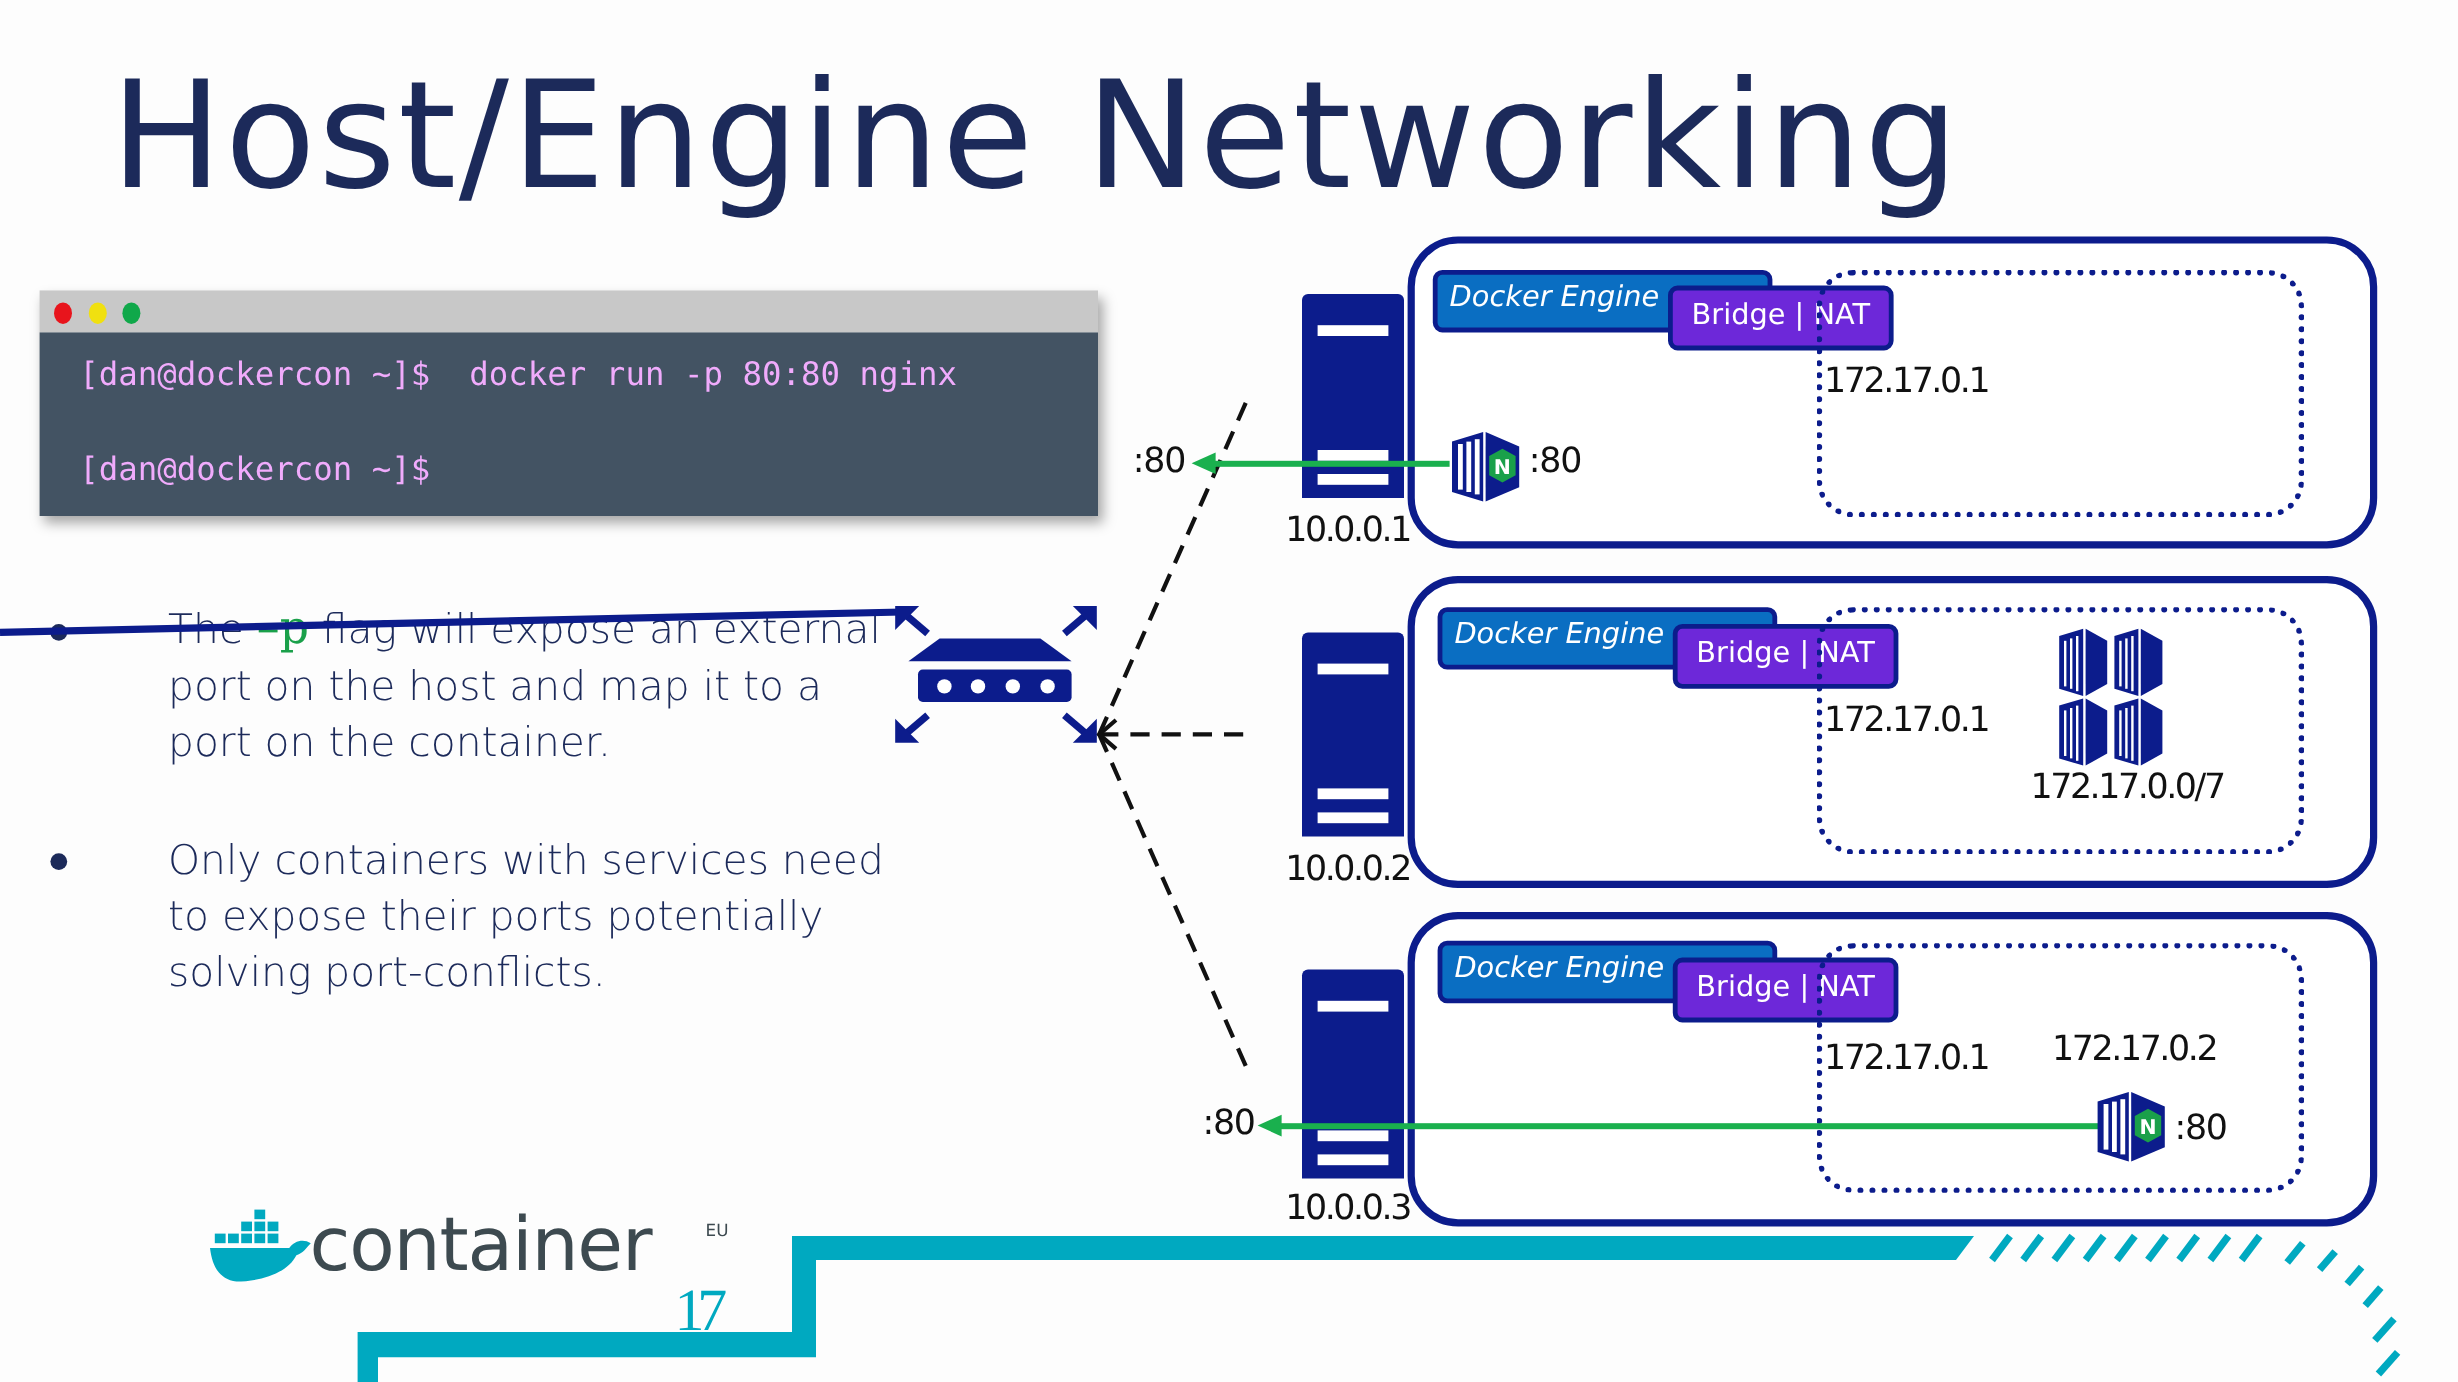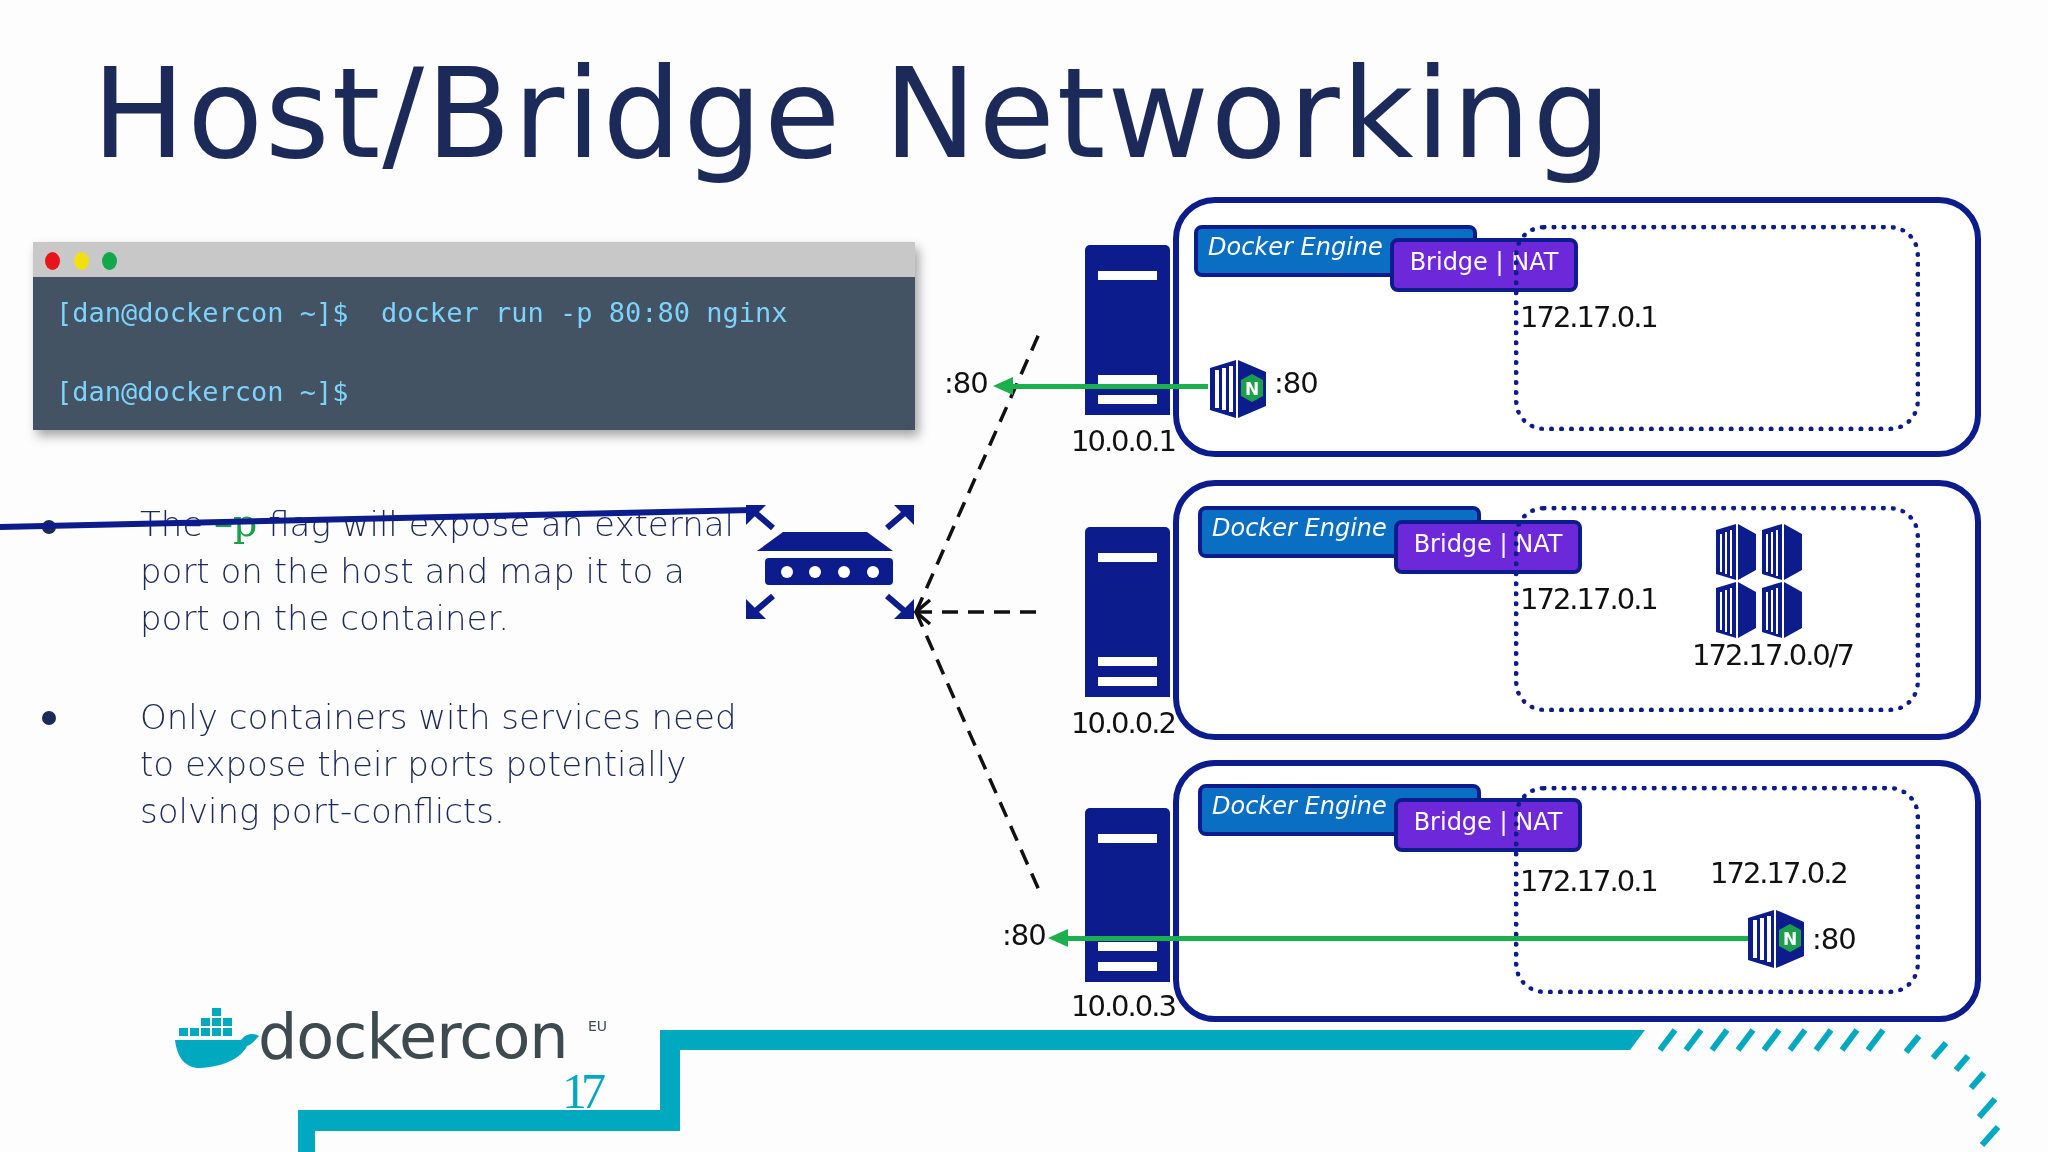--- a/index.html
+++ b/index.html
@@ -3,40 +3,40 @@
 <meta charset="utf-8">
 <style>
   html,body{margin:0;padding:0;}
   body{width:2048px;height:1152px;background:#fdfdfd;position:relative;overflow:hidden;font-family:"DejaVu Sans",sans-serif;color:#1c2a5a;}
   .abs{position:absolute;}
   #title{left:92px;top:52px;font-size:124px;font-weight:400;letter-spacing:2px;color:#1c2a5a;font-family:"DejaVu Sans",sans-serif;line-height:1;}
   #terminal{left:33px;top:242px;width:882px;height:188px;box-shadow:4px 6px 10px rgba(0,0,0,0.35);}
   #term-bar{position:absolute;left:0;top:0;width:100%;height:35px;background:#c8c8c8;}
   .dot{position:absolute;top:10px;width:15px;height:18px;border-radius:50%;}
   #term-body{position:absolute;left:0;top:35px;width:100%;height:153px;background:#435363;}
-  .term-line{position:absolute;left:23px;font-family:"DejaVu Sans Mono",monospace;font-size:27px;color:#7dd3fc;white-space:pre;}
+  .term-line{position:absolute;left:33px;font-family:"DejaVu Sans Mono",monospace;font-size:27px;color:#f0abfc;white-space:pre;}
   .bullet-dot{position:absolute;width:14px;height:14px;border-radius:50%;background:#1c2a5a;}
   .bullet-text{position:absolute;left:140px;font-size:34px;line-height:47px;color:#1c2a5a;font-family:"DejaVu Sans",sans-serif;font-weight:300;width:600px;}
   .flag{color:#1aa04a;font-family:"DejaVu Serif",serif;font-size:38px;}
   .host-box{position:absolute;border:6px solid #0c1c8c;border-radius:42px;background:#fff;box-sizing:border-box;}
   .engine-tag{position:absolute;background:#0a6ec2;border:4px solid #0c1c8c;border-radius:8px;color:#fff;font-size:24px;box-sizing:border-box;padding-left:10px;line-height:36px;font-style:italic;}
   .nat-tag{position:absolute;background:#6d28d9;border:4px solid #0c1c8c;border-radius:8px;color:#fff;font-size:24px;box-sizing:border-box;text-align:center;line-height:40px;}
   .bridge-net{position:absolute;border:5px dotted #0c1c8c;border-radius:30px;box-sizing:border-box;}
   .ip{position:absolute;font-size:29px;color:#111;letter-spacing:-2px;font-family:"DejaVu Sans",sans-serif;}
   .server{position:absolute;width:85px;background:#0c1c8c;border-radius:5px 5px 0 0;}
   .server .slot{position:absolute;left:13px;width:59px;height:9px;background:#fff;}
   .port{position:absolute;font-size:29px;color:#111;letter-spacing:-1px;}
   .green-line{position:absolute;height:5px;background:#1ab04e;}
   .arrow-head{position:absolute;width:0;height:0;border-top:9px solid transparent;border-bottom:9px solid transparent;border-right:20px solid #1ab04e;}
   svg{position:absolute;overflow:visible;}
 </style>
 </head>
 <body>
 
-<div id="title" class="abs">Host/Bridge Networking</div>
+<div id="title" class="abs">Host/Engine Networking</div>
 
 <div id="terminal" class="abs">
   <div id="term-bar">
     <span class="dot" style="left:12px;background:#e8141c"></span>
     <span class="dot" style="left:41px;background:#f0e010"></span>
     <span class="dot" style="left:69px;background:#10a84a"></span>
   </div>
   <div id="term-body">
     <div class="term-line" style="top:20px">[dan@dockercon ~]$  docker run -p 80:80 nginx</div>
     <div class="term-line" style="top:99px">[dan@dockercon ~]$</div>
@@ -208,15 +208,15 @@
       <rect x="37" y="10" width="9" height="8"></rect>
       <rect x="48" y="10" width="9" height="8"></rect>
     <rect x="4" y="20" width="9" height="8"></rect>
       <rect x="15" y="20" width="9" height="8"></rect>
       <rect x="26" y="20" width="9" height="8"></rect>
       <rect x="37" y="20" width="9" height="8"></rect>
       <rect x="48" y="20" width="9" height="8"></rect>
     <path d="M0,32 L66,32 C70,26 78,24 84,28 C80,32 78,36 72,38 C64,54 40,60 22,60 C8,58 2,48 0,32 Z"></path>
   </g>
 </svg>
-<div class="abs" style="left:258px;top:1000px;font-size:62px;color:#3d4a50;font-family:'DejaVu Sans',sans-serif;letter-spacing:-1px">dockercon</div>
+<div class="abs" style="left:258px;top:1000px;font-size:62px;color:#3d4a50;font-family:'DejaVu Sans',sans-serif;letter-spacing:-1px">container</div>
 <div class="abs" style="left:562px;top:1062px;font-size:50px;color:#00a9c0;font-family:Liberation Serif, serif;letter-spacing:-6px">17</div>
 <div class="abs" style="left:588px;top:1018px;font-size:14px;color:#3d4a50;font-family:'DejaVu Sans',sans-serif">EU</div>
 
 </body></html>

